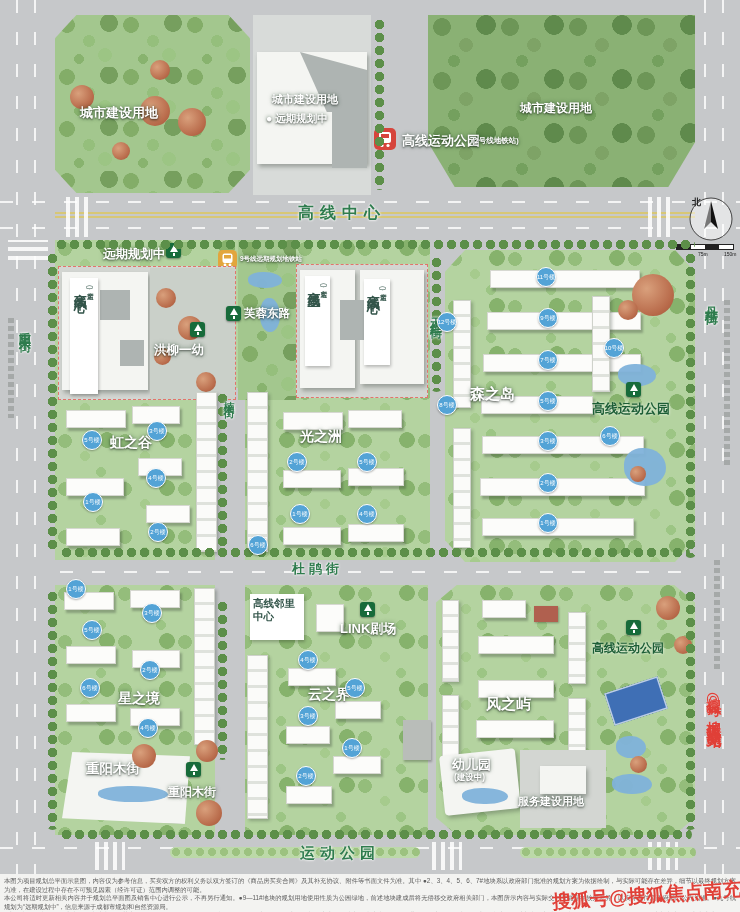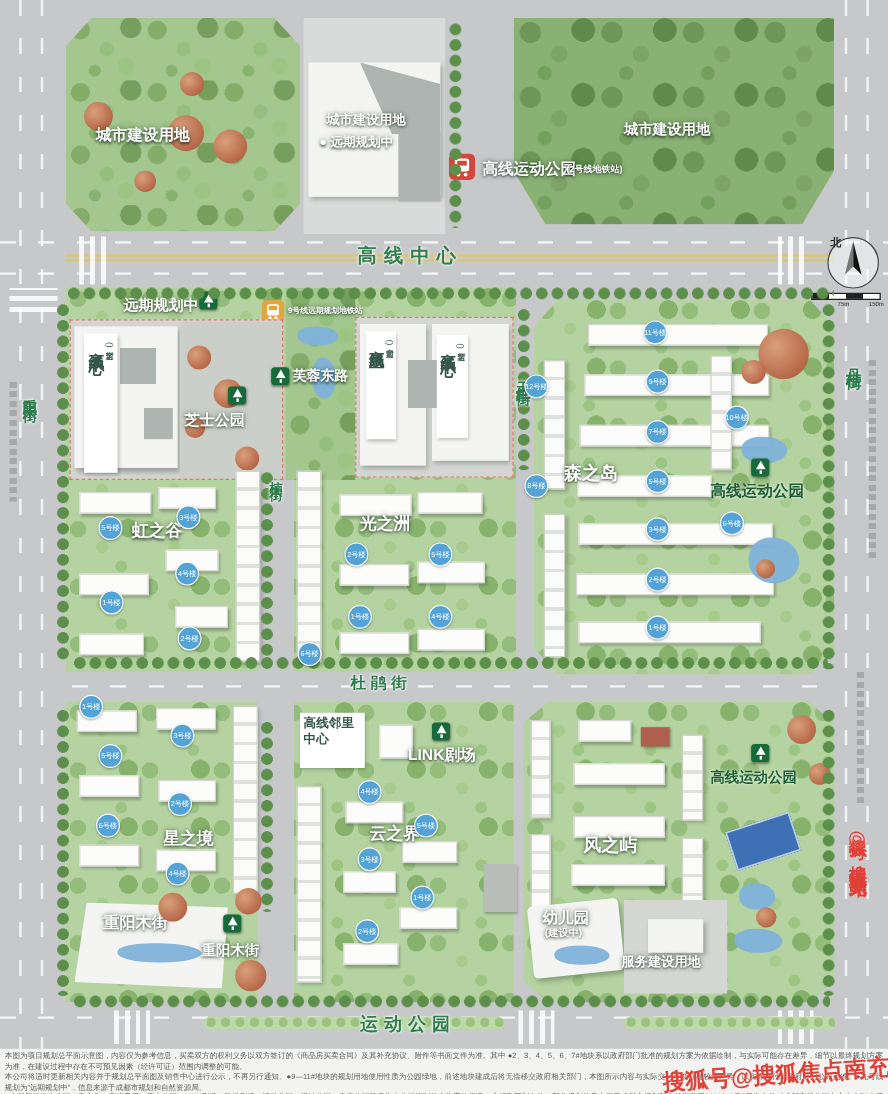--- a/index.html
+++ b/index.html
@@ -183,21 +183,21 @@
   <div class="otree" style="left:156px;top:288px;width:20px;height:20px;"></div>
   <div class="otree" style="left:178px;top:316px;width:24px;height:24px;"></div>
   <div class="otree" style="left:154px;top:348px;width:17px;height:17px;"></div>
   <div class="otree" style="left:196px;top:372px;width:20px;height:20px;"></div>
   <div class="reddash" style="left:58px;top:266px;width:176px;height:132px;"></div>
   <div class="vbox" style="left:70px;top:278px;width:24px;height:106px;">
     <span class="vmain">高线中心</span>
     <span class="vsub">(暂定名)</span>
   </div>
   <span class="tree-icon" style="left:190px;top:322px;"></span>
-  <span class="wlabel" style="left:154px;top:342px;font-size:12.5px;">芝士公园</span>
+  <span class="wlabel" style="left:154px;top:342px;font-size:12.5px;">洪柳一幼</span>
   <span class="tree-icon" style="left:226px;top:306px;"></span>
   <span class="wlabel" style="left:244px;top:306px;font-size:11.5px;">芙蓉东路</span>
 
   <div class="parcel" style="left:296px;top:264px;width:132px;height:134px;"></div>
   <div class="mall" style="left:300px;top:270px;width:55px;height:118px;"></div>
   <div class="mall" style="left:360px;top:270px;width:64px;height:114px;"></div>
   <div class="mall-dark" style="left:340px;top:300px;width:24px;height:40px;"></div>
   <div class="reddash" style="left:296px;top:264px;width:130px;height:132px;"></div>
   <div class="vbox" style="left:305px;top:276px;width:21px;height:80px;">
     <span class="vmain">高线里</span>
@@ -251,21 +251,21 @@
   <div class="abs" style="left:215px;top:585px;width:30px;height:250px;background:#c6c8ca;"></div>
   <div class="abs tex-resi oct" style="left:436px;top:585px;width:259px;height:250px;"></div>
 
   <div class="bld" style="left:64px;top:592px;width:48px;"></div>
   <div class="bld" style="left:130px;top:590px;width:48px;"></div>
   <div class="bld" style="left:66px;top:646px;width:48px;"></div>
   <div class="bld" style="left:132px;top:650px;width:46px;"></div>
   <div class="bld" style="left:66px;top:704px;width:48px;"></div>
   <div class="bld" style="left:130px;top:708px;width:48px;"></div>
   <div class="tower" style="left:194px;top:588px;height:155px;"></div>
-  <span class="wlabel" style="left:118px;top:690px;font-size:14px;margin-left:18px;">星之境</span>
+  <span class="wlabel" style="left:118px;top:690px;font-size:14px;">星之境</span>
 
   <div class="abs" style="left:250px;top:594px;width:54px;height:46px;background:#fff;box-shadow:1px 2px 3px rgba(0,0,0,.25);padding:3px;box-sizing:border-box;">
     <span style="font-size:10.5px;font-weight:bold;color:#33554a;line-height:1.25;display:block;">高线邻里中心</span>
   </div>
   <div class="bld" style="left:316px;top:604px;width:26px;height:26px;"></div>
   <span class="tree-icon" style="left:360px;top:602px;"></span>
   <span class="wlabel" style="left:340px;top:620px;font-size:13px;">LINK剧场</span>
 
   <div class="tower" style="left:247px;top:655px;height:162px;"></div>
   <div class="bld" style="left:288px;top:668px;width:46px;"></div>

